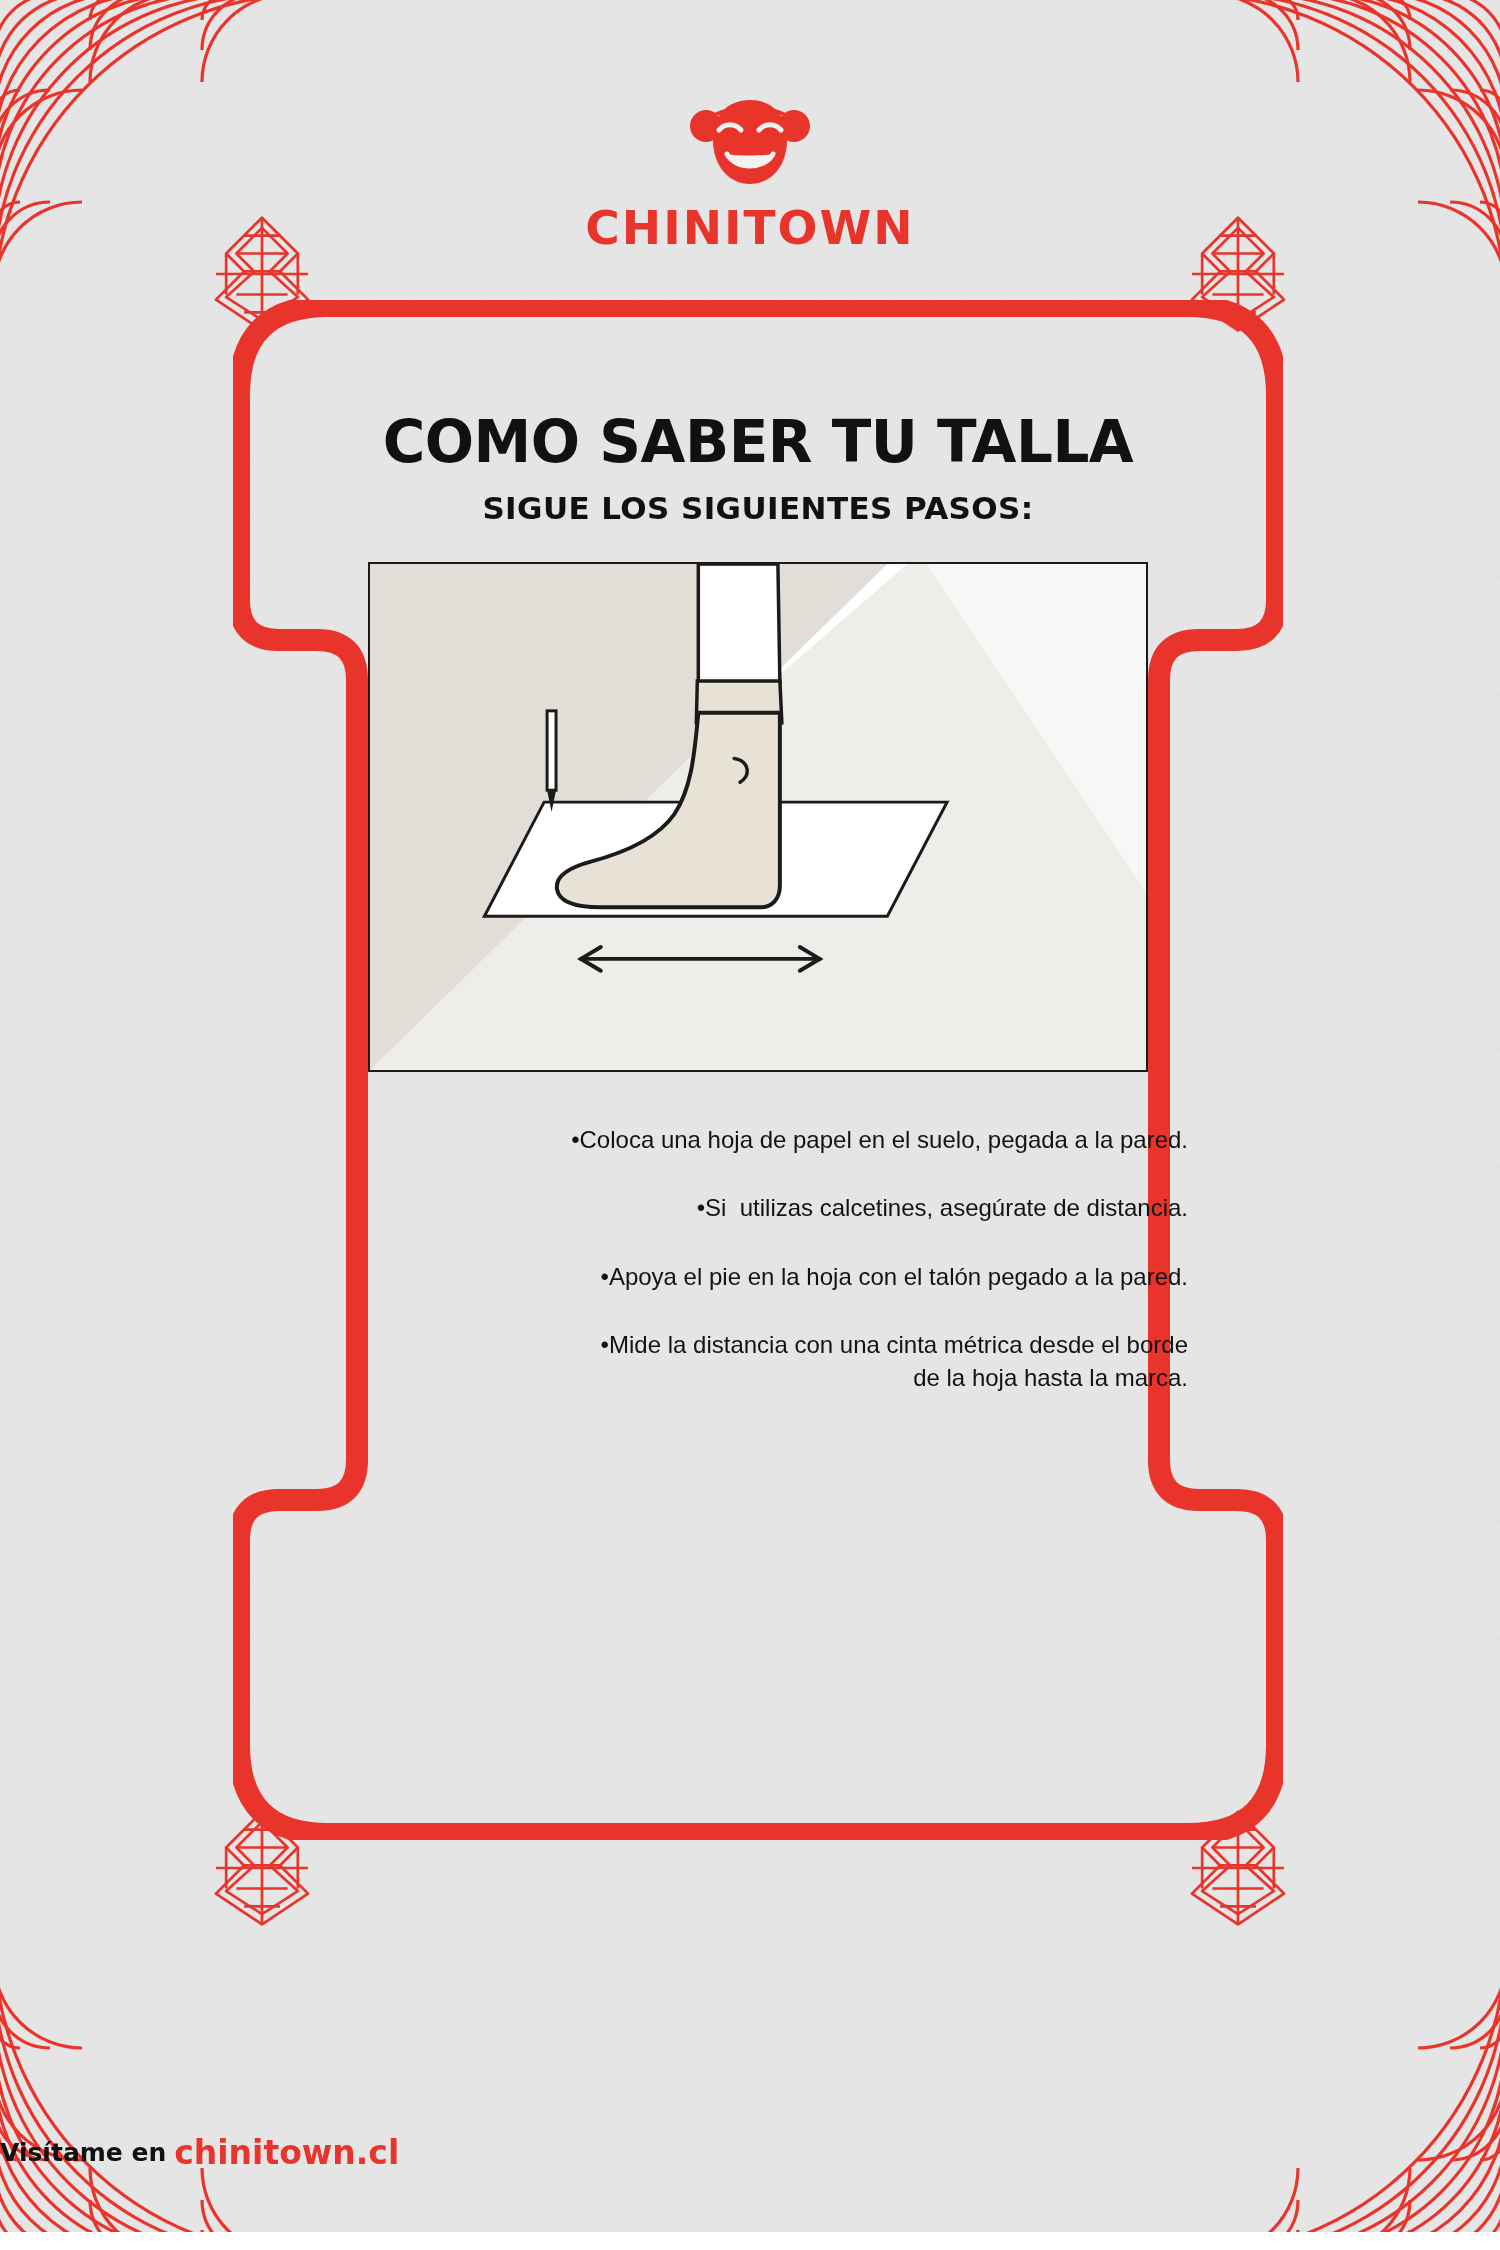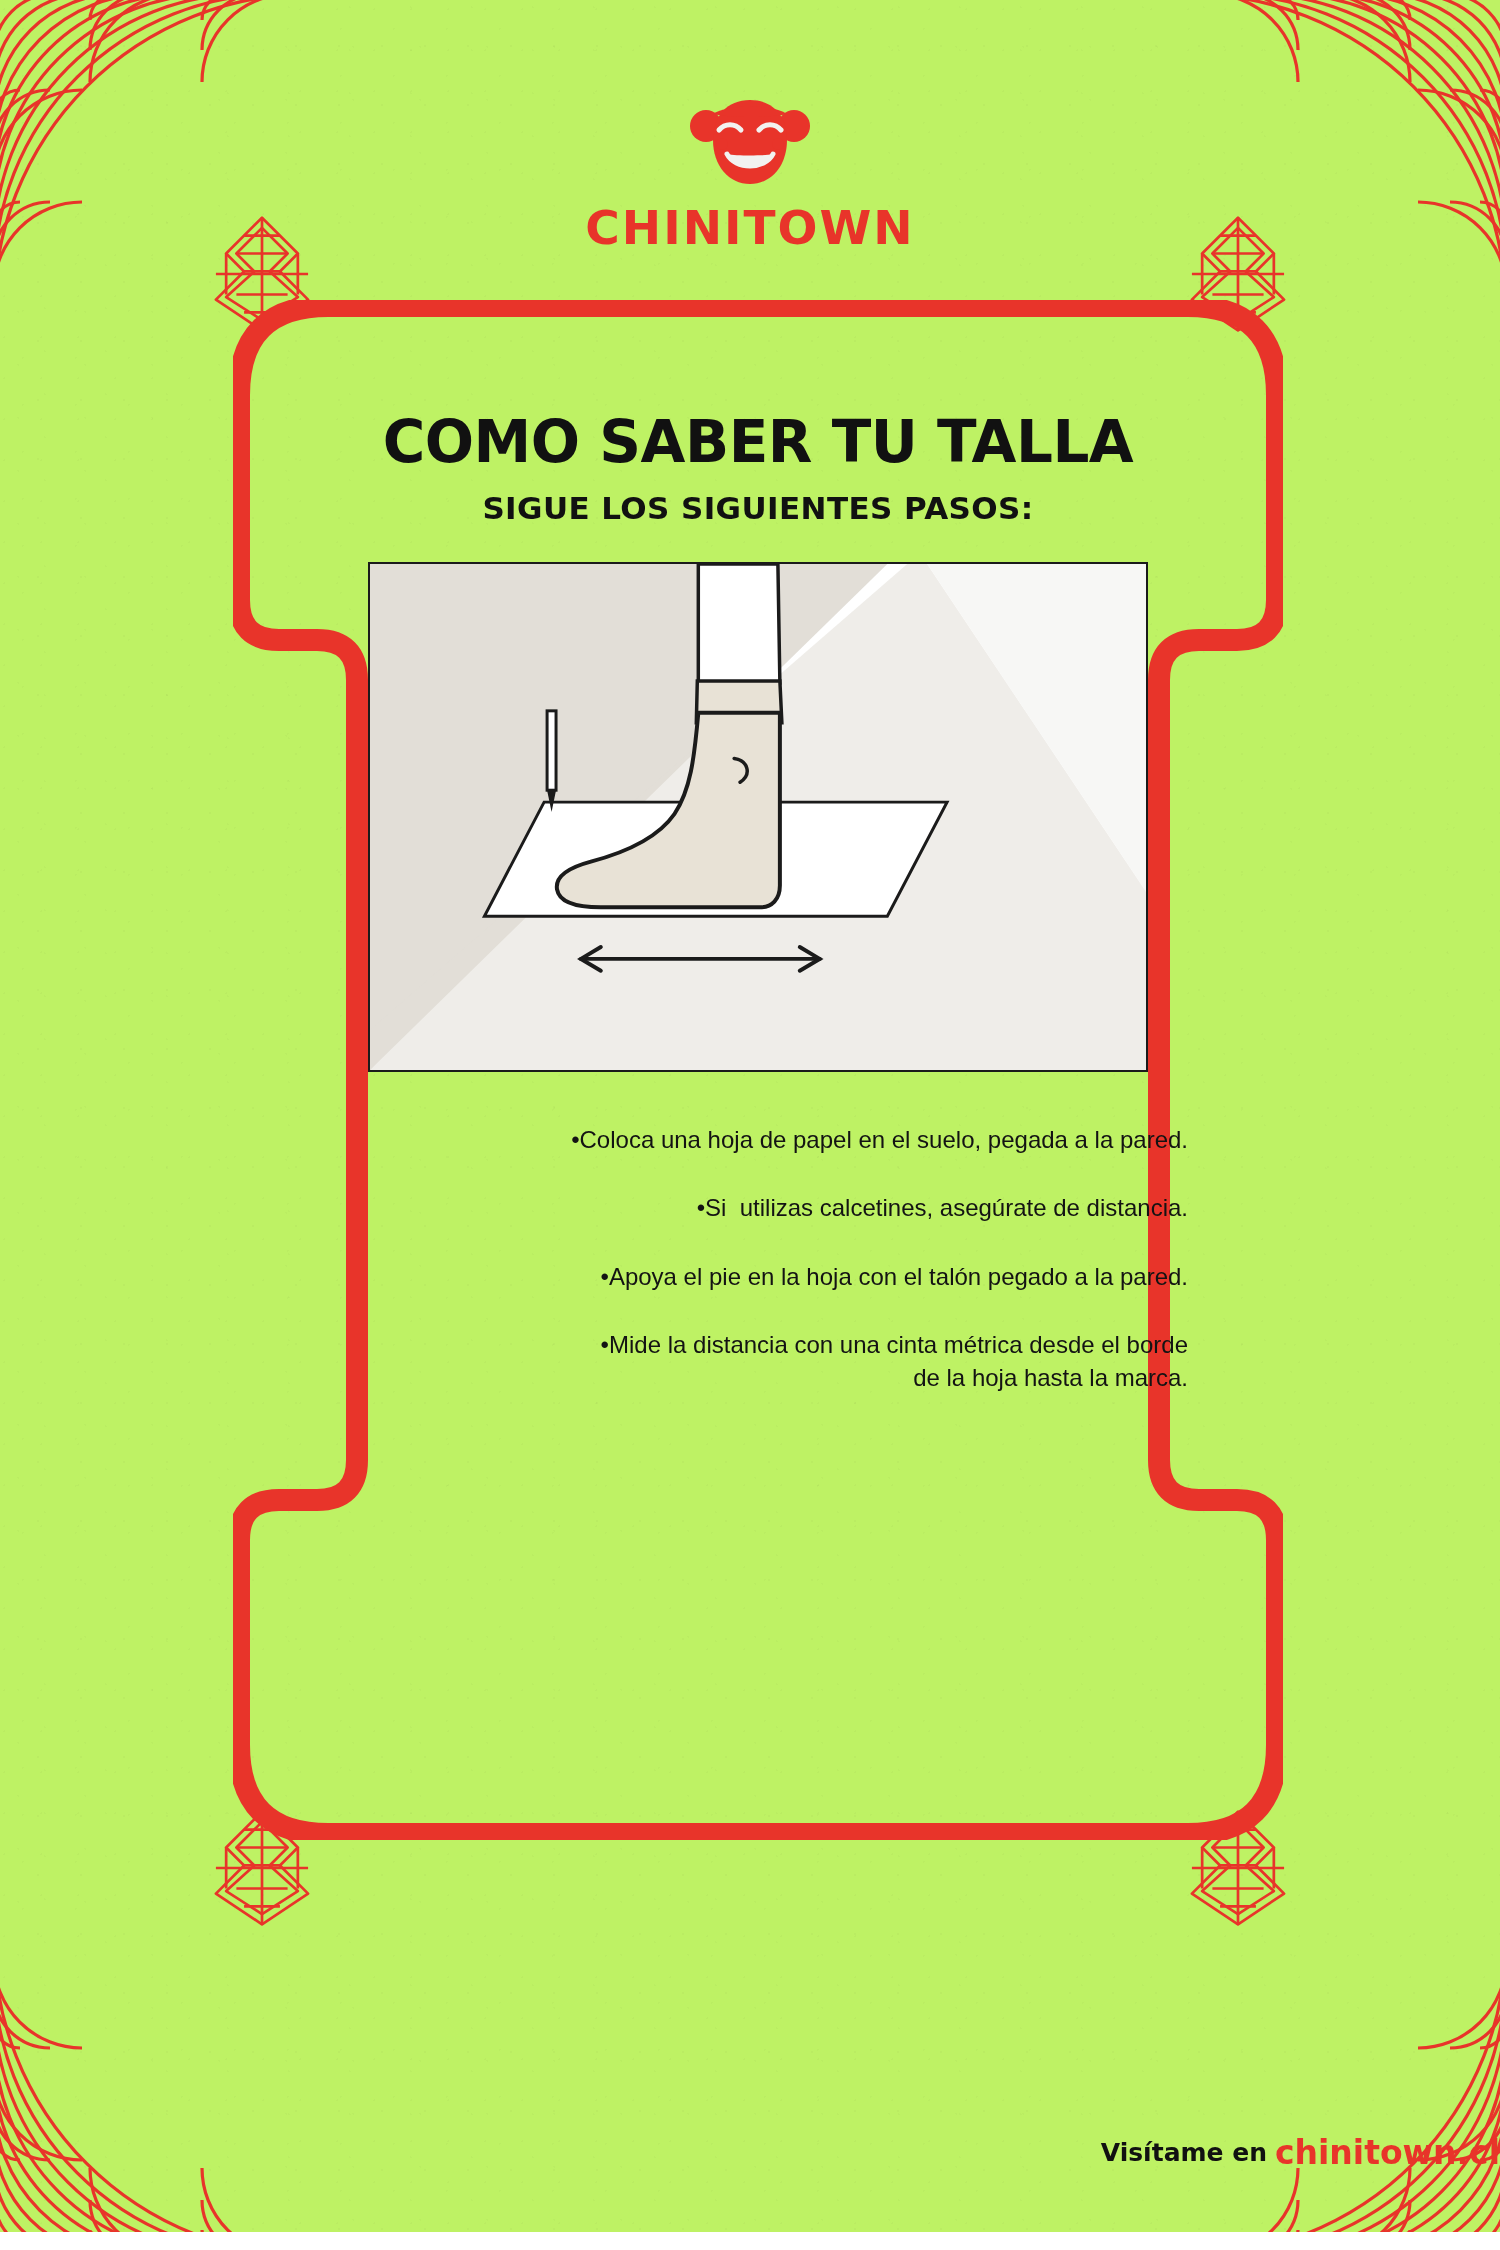--- a/index.html
+++ b/index.html
@@ -7,21 +7,21 @@
     padding: 0;
     background: #ffffff;
   }
   body {
     font-family: "Liberation Sans", sans-serif;
   }
   .page {
     position: relative;
     width: 1500px;
     height: 2250px;
-    background: #bef264;
+    background: #e5e5e5;
     overflow: hidden;
   }
   
   .paper-texture {
     position: absolute;
     inset: 0;
     background-image:
       radial-gradient(circle at 12% 23%, rgba(0,0,0,0.022) 0 1px, transparent 1px),
       radial-gradient(circle at 43% 61%, rgba(0,0,0,0.02) 0 1px, transparent 1px),
       radial-gradient(circle at 73% 17%, rgba(0,0,0,0.02) 0 1px, transparent 1px),
@@ -131,21 +131,21 @@
     text-align: right;
   }
   .step:last-child { margin-bottom: 16px; }
 
   
   .footer {
     position: absolute;
     left: 0;
     right: 0;
     bottom: 78px;
-    text-align: right;
+    text-align: left;
     white-space: nowrap;
   }
   .footer-pre {
     font-family: "DejaVu Sans", sans-serif;
     font-weight: 700;
     font-size: 25px;
     color: #111111;
     vertical-align: middle;
   }
   .footer-site {

